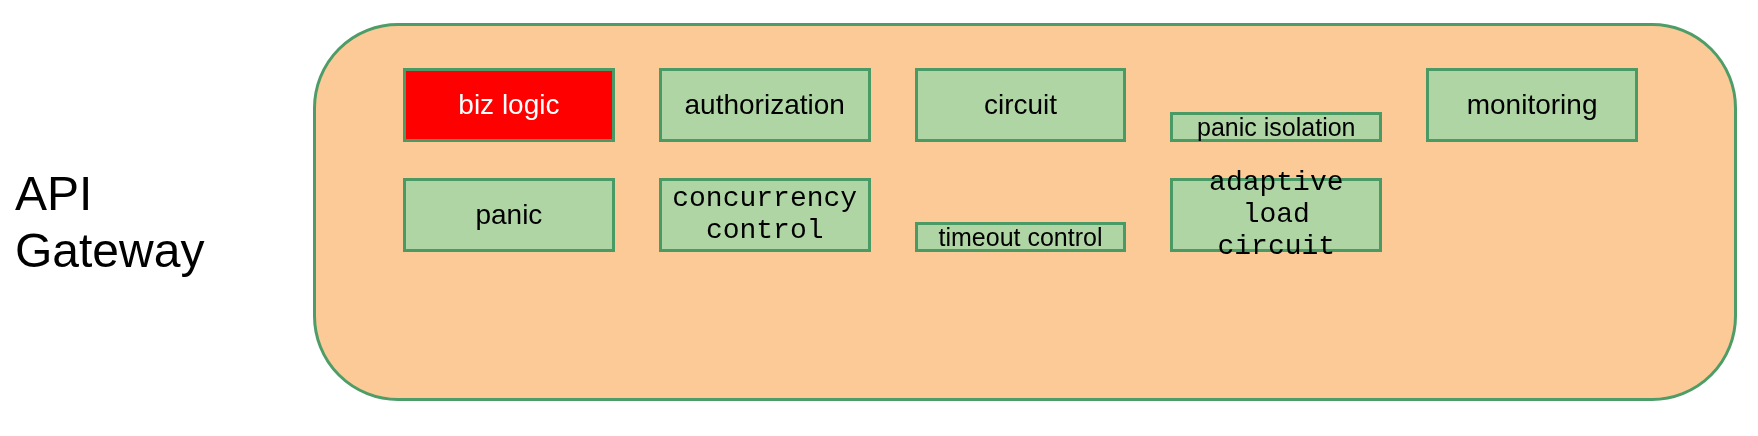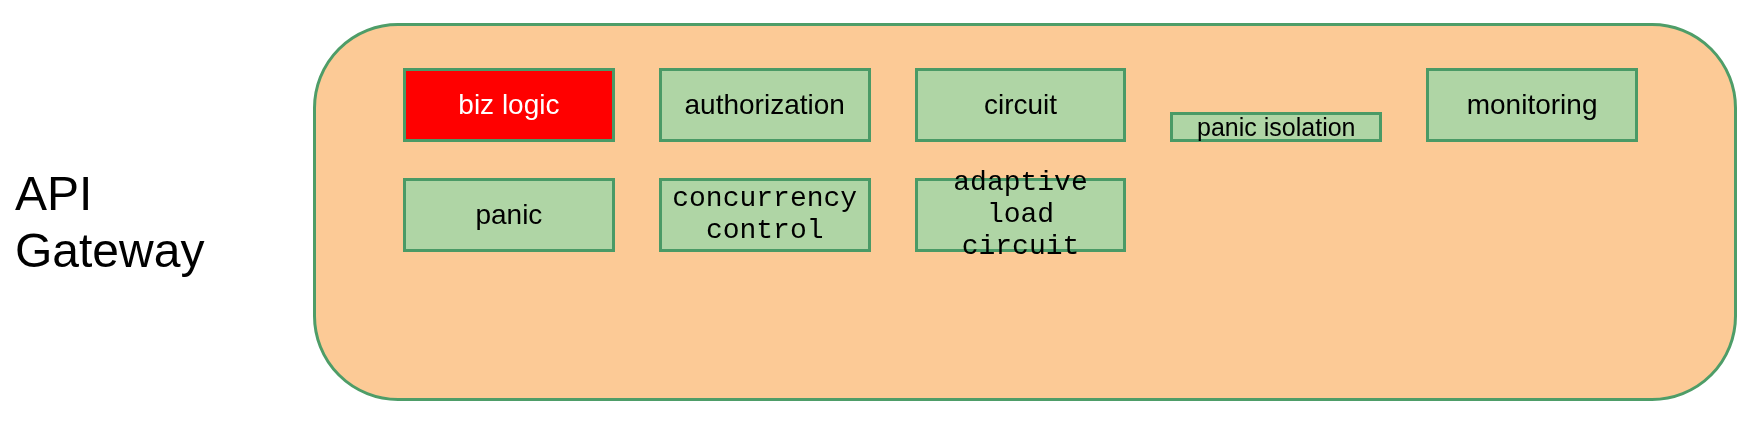--- a/index.html
+++ b/index.html
@@ -78,17 +78,18 @@
     <div class="cell" data-variant="red" data-size="md">biz logic</div>
     <div class="cell" data-variant="green" data-size="md">authorization</div>
     <div class="cell" data-variant="green" data-size="md">circuit</div>
 
     <div class="cell" data-variant="green" data-size="sm">panic isolation</div>
     <div class="cell" data-variant="green" data-size="md">monitoring</div>
     <div class="cell" data-variant="green" data-size="md">panic</div>
     <div class="cell" data-variant="green" data-size="xs">concurrency
 control</div>
 
+    <div class="cell" data-variant="green" data-size="sm">timeout control</div>
     <div class="cell" data-variant="green" data-size="xs">adaptive load
 circuit</div>
   </div>
 
 </div>
 
 </body></html>

